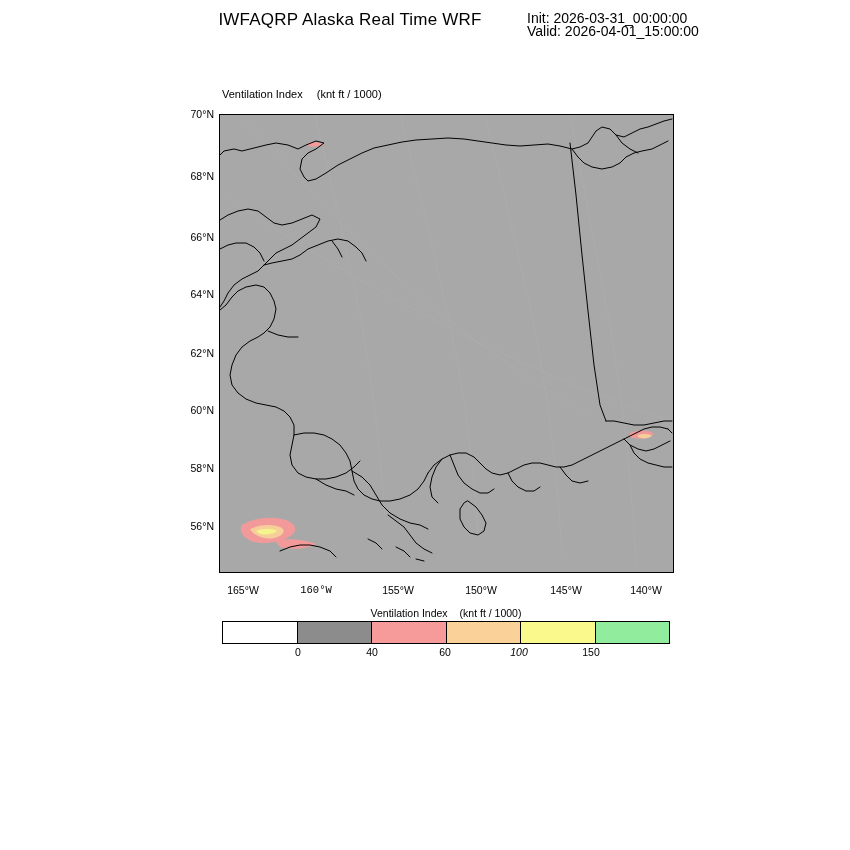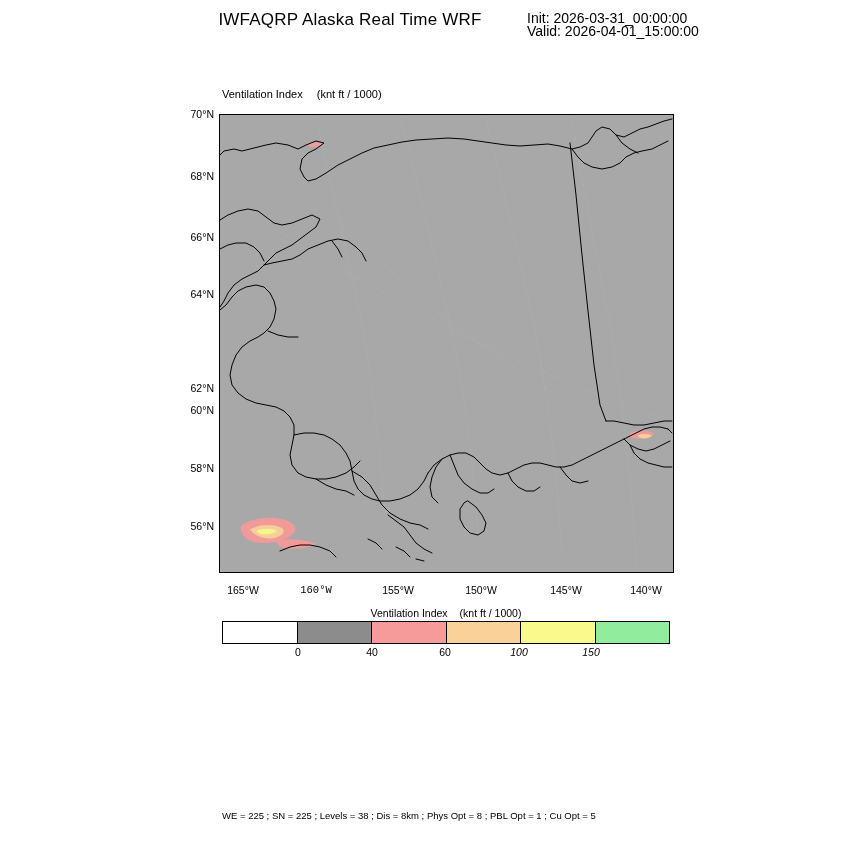--- a/index.html
+++ b/index.html
@@ -179,21 +179,21 @@
       <path d="M112,126 L118,134 L122,142"></path>
     </g>
   </svg>
 </div>
 
 <div class="abs" id="lat-axis">
     <div class="abs lat-label" style="top: 108px;">70°N</div>
     <div class="abs lat-label" style="top: 170px;">68°N</div>
     <div class="abs lat-label" style="top: 231px;">66°N</div>
     <div class="abs lat-label" style="top: 288px;">64°N</div>
-    <div class="abs lat-label" style="top: 347px; margin-top: 35px;">62°N</div>
+    <div class="abs lat-label" style="top: 347px;">62°N</div>
     <div class="abs lat-label" style="top: 404px;">60°N</div>
     <div class="abs lat-label" style="top: 462px;">58°N</div>
     <div class="abs lat-label" style="top: 520px;">56°N</div>
   </div>
 
 <div class="abs" id="lon-axis">
     <div class="abs lon-label" style="left: 243px; top: 0px;">165°W</div>
     <div class="abs lon-label" style="left: 316px; top: 0px; font-family: Liberation Mono, monospace;">160°W</div>
     <div class="abs lon-label" style="left: 398px; top: 0px;">155°W</div>
     <div class="abs lon-label" style="left: 481px; top: 0px;">150°W</div>
@@ -210,18 +210,17 @@
     <div class="swatch" style="background: rgb(247, 154, 154);"></div>
     <div class="swatch" style="background: rgb(251, 209, 154);"></div>
     <div class="swatch" style="background: rgb(250, 250, 140);"></div>
     <div class="swatch" style="background: rgb(146, 236, 158);"></div>
   </div>
 <div class="abs" id="cbar-ticks">
     <div class="abs cbar-tick" style="left: 76px; top: 0px;">0</div>
     <div class="abs cbar-tick" style="left: 150px; top: 0px;">40</div>
     <div class="abs cbar-tick" style="left: 223px; top: 0px;">60</div>
     <div class="abs cbar-tick" style="left: 297px; top: 0px; font-style: italic;">100</div>
-    <div class="abs cbar-tick" style="left: 369px; top: 0px; font-style: italic;">150</div>
+    <div class="abs cbar-tick" style="left: 369px; top: 0px;">150</div>
   </div>
 
 <div class="abs" id="footer">
-  <div>WE = 225 ; SN = 225 ; Levels = 38 ; Dis = 8km ; Phys Opt = 8 ; PBL Opt = 1 ; Cu Opt = 5</div>
 </div>
 
 </body></html>

